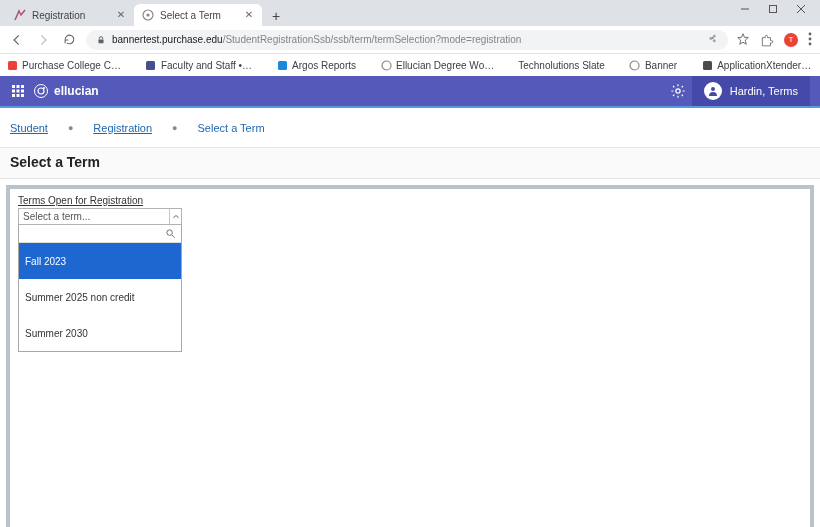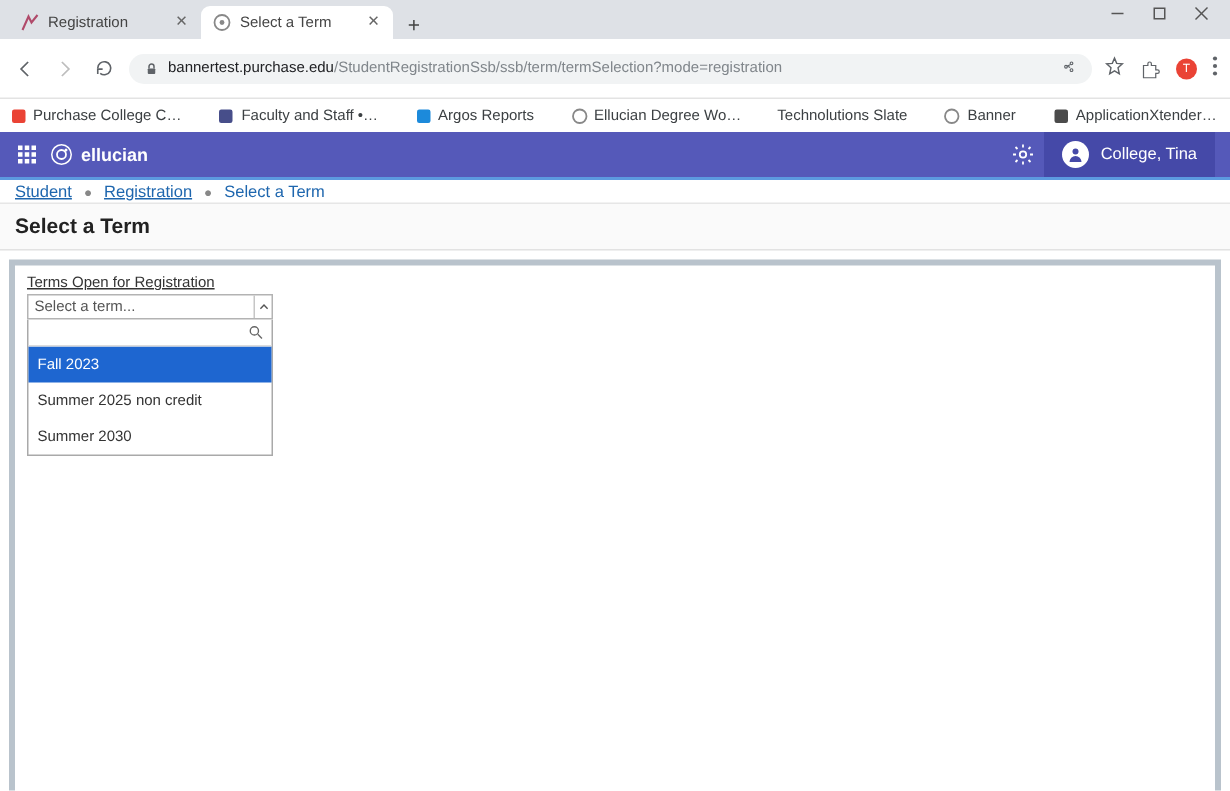--- a/index.html
+++ b/index.html
@@ -13,21 +13,21 @@
   .tabstrip { height: 26px; background: #dee1e6; display: flex; align-items: flex-end; padding-left: 6px; padding-top: 6px; gap: 0; }
   .tab { height: 22px; width: 128px; display: flex; align-items: center; padding: 0 8px; font-size: 10px; color: #444; border-radius: 6px 6px 0 0; gap: 6px; position: relative; }
   .tab.inactive { background: #dee1e6; }
   .tab.active { background: #fff; }
   .tab .favicon { width: 12px; height: 12px; display: inline-flex; align-items: center; justify-content: center; }
   .tab .title { flex: 1; overflow: hidden; white-space: nowrap; text-overflow: ellipsis; }
   .tab .close { width: 10px; height: 10px; color: #666; font-size: 10px; line-height: 10px; text-align: center; }
   .newtab { width: 20px; height: 20px; display: flex; align-items: center; justify-content: center; font-size: 14px; color: #444; margin-left: 4px; }
 
   
-  .addrbar { height: 40px; background: #fff; display: flex; align-items: center; padding: 0 8px; gap: 8px; border-bottom: 1px solid #e3e3e3; }
+  .addrbar { height: 28px; background: #fff; display: flex; align-items: center; padding: 0 8px; gap: 8px; border-bottom: 1px solid #e3e3e3; }
   .nav-btn { width: 18px; height: 18px; display: flex; align-items: center; justify-content: center; color: #5f6368; }
   .nav-btn.disabled { color: #bdbdbd; }
   .omnibox { flex: 1; height: 20px; background: #f1f3f4; border-radius: 12px; display: flex; align-items: center; padding: 0 10px; gap: 6px; color: #5f6368; font-size: 10px; }
   .omnibox .lock { width: 10px; height: 10px; }
   .omnibox .url { flex: 1; }
   .omnibox .url .host { color: #202124; }
   .omnibox .url .path { color: #80868b; }
   .addr-right { display: flex; gap: 10px; align-items: center; }
   .star { color: #5f6368; }
   .ext-icon { width: 14px; height: 14px; }
@@ -46,39 +46,39 @@
   .apphdr .brand { display: flex; align-items: center; gap: 6px; font-weight: 700; }
   .apphdr .brand-logo { width: 14px; height: 14px; border: 1.5px solid #fff; border-radius: 50%; display: inline-flex; align-items: center; justify-content: center; font-size: 9px; }
   .apphdr-spacer { flex: 1; }
   .apphdr .gear { width: 28px; height: 30px; display: flex; align-items: center; justify-content: center; background: #5559b9; }
   .apphdr .userbox { height: 30px; background: #4549a8; display: flex; align-items: center; gap: 8px; padding: 0 12px; }
   .apphdr .user-avatar { width: 18px; height: 18px; border-radius: 50%; background: #fff; display: flex; align-items: center; justify-content: center; }
   .apphdr .user-avatar svg { fill: #4549a8; }
   .apphdr-border { height: 2px; background: #5c9ae0; }
 
   
-  .crumbs { height: 16px; display: flex; align-items: center; padding: 0 10px; gap: 8px; border-bottom: 1px solid #e6e6e6; font-size: 11px; }
+  .crumbs { height: 40px; display: flex; align-items: center; padding: 0 10px; gap: 20px; border-bottom: 1px solid #e6e6e6; font-size: 11px; }
   .crumbs a { color: #1e66ae; text-decoration: underline; }
   .crumbs .sep { color: #888; font-size: 9px; }
   .crumbs .current { color: #1e66ae; }
 
   
   .pagetitle { padding: 6px 10px 8px; font-size: 14px; font-weight: 600; color: #222; border-bottom: 1px solid #e2e2e2; background: #fafafa; }
 
   
   .card-wrap { padding: 6px; }
   .card { border: 4px solid #b9c3cc; height: 360px; padding: 6px 8px; position: relative; }
   .field-label { font-size: 10px; color: #333; margin-bottom: 2px; text-decoration: underline; }
   .combo { width: 164px; border: 1px solid #b3b3b3; height: 17px; display: flex; align-items: center; padding: 0 4px; font-size: 10px; color: #555; position: relative; background: #fff; }
   .combo .caret { position: absolute; right: 0; top: 0; width: 12px; height: 100%; border-left: 1px solid #c6c6c6; display: flex; align-items: center; justify-content: center; color: #555; }
   .dropdown { width: 164px; border: 1px solid #a9a9a9; border-top: none; background: #fff; font-size: 10px; }
   .dropdown .search-row { height: 18px; display: flex; align-items: center; padding: 0 4px; border-bottom: 1px solid #dcdcdc; position: relative; }
   .dropdown .search-row input { border: none; outline: none; width: 100%; font-size: 10px; }
   .dropdown .search-row .sicon { position: absolute; right: 4px; top: 3px; width: 12px; height: 12px; color: #666; }
-  .dropdown .opt { height: 24px; display: flex; align-items: center; padding: 0 6px; color: #333; cursor: pointer; }
+  .dropdown .opt { height: 36px; display: flex; align-items: center; padding: 0 6px; color: #333; cursor: pointer; }
   .dropdown .opt.hl { background: #1e66d0; color: #fff; }
 
 </style>
 </head>
 <body>
 
 <div class="win-controls">
   <div class="win-ctl">
     <svg width="10" height="10" viewBox="0 0 10 10">
         <line x1="1" y1="5" x2="9" y2="5" stroke="#555" stroke-width="1"></line>
@@ -273,21 +273,21 @@
         <path d="M12 2v3M12 19v3M2 12h3M19 12h3M4.5 4.5l2 2M17.5 17.5l2 2M19.5 4.5l-2 2M6.5 17.5l-2 2" stroke="#fff" stroke-width="1.8"></path>
       </svg>
   </div>
   <div class="userbox">
     <span class="user-avatar">
       <svg width="12" height="12" viewBox="0 0 24 24">
           <circle cx="12" cy="8" r="4"></circle>
           <path d="M4 22 a8 8 0 0 1 16 0 z"></path>
         </svg>
     </span>
-    <span style="color:#fff;font-size:11px;">College, Tina</span>
+    <span style="color:#fff;font-size:11px;">Hardin, Terms</span>
   </div>
 </div>
 <div class="apphdr-border"></div>
 
 <div class="crumbs">
   <a href="#">Student</a>
   <span class="sep">●</span>
   <a href="#">Registration</a>
   <span class="sep">●</span>
   <span class="current">Select a Term</span>

